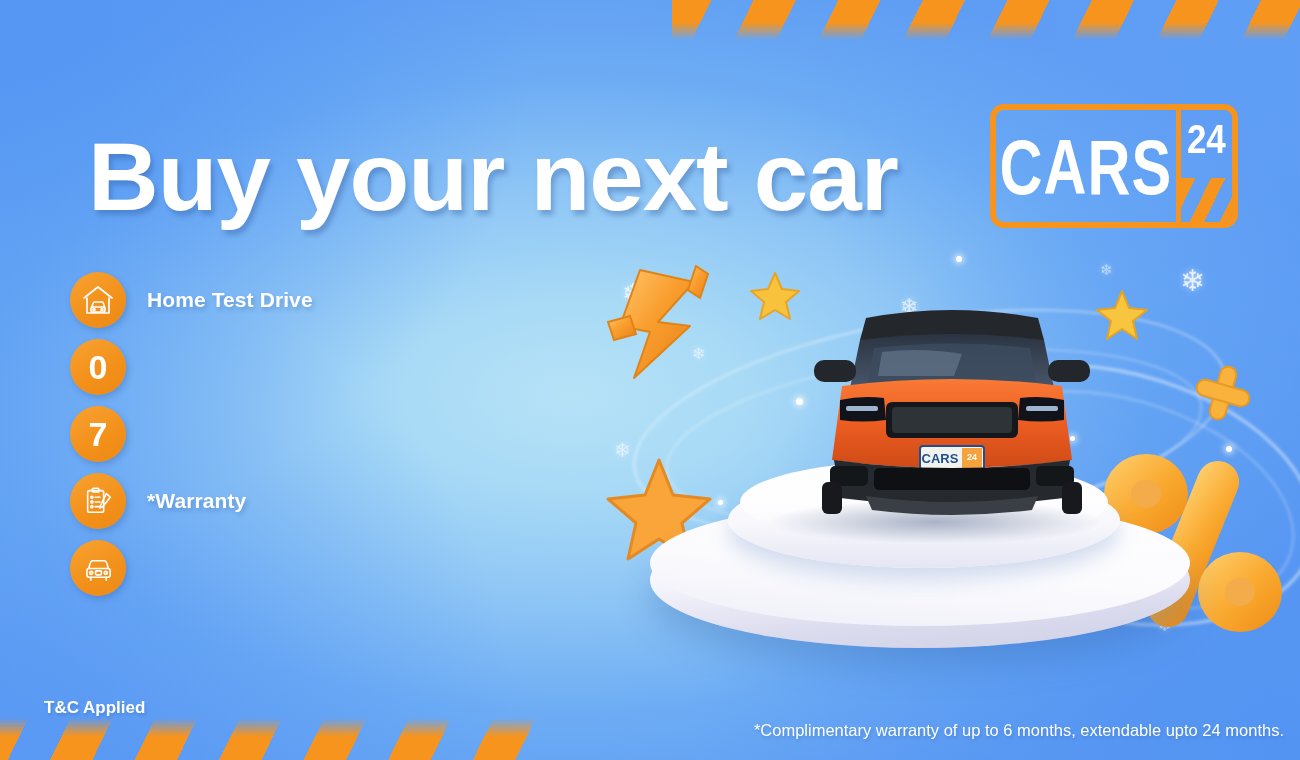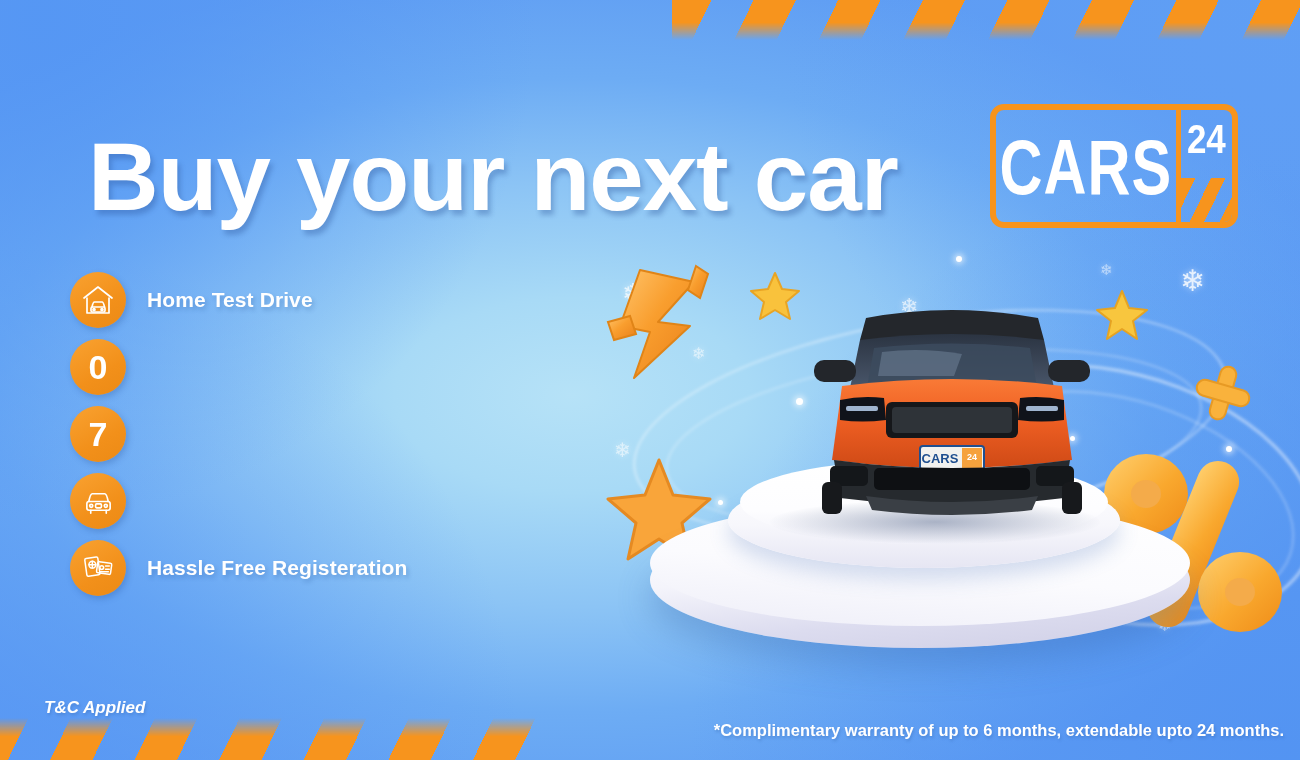--- a/index.html
+++ b/index.html
@@ -122,25 +122,24 @@
     font-size:21px; font-weight:700; color:#ffffff;
     letter-spacing:.1px; white-space:nowrap;
     text-shadow:2px 3px 4px rgba(40,85,155,.30);
   }
 
   
   .tnc {
     position:absolute; left:44px; bottom:42px;
     font-size:17px; font-weight:700; color:#ffffff;
     text-shadow:1px 2px 3px rgba(40,85,155,.30);
-    font-style:italic;
   }
   .disclaimer {
     position:absolute; right:16px; bottom:20px;
-    font-size:16.5px; font-weight:700; color:#ffffff;
+    font-size:16.5px; font-weight:400; color:#ffffff;
     text-shadow:1px 2px 3px rgba(40,85,155,.30);
     white-space:nowrap;
   }
 
   
   .scene { position:absolute; left:600px; top:250px; width:700px; height:430px; }
 
   
   .swirl { position:absolute; border-radius:50%; border:2px solid rgba(255,255,255,.55);
            filter:blur(1.4px); pointer-events:none; }
@@ -384,47 +383,50 @@
         <span class="feature-num">0</span>
       </span>
     </div>
 
     <div class="feature">
       <span class="feature-icon">
         <span class="feature-num">7</span>
       </span>
     </div>
 
+    <div class="feature">
+      <span class="feature-icon">
+        <svg viewBox="0 0 34 34" width="32" height="32" fill="none" stroke="#ffffff" stroke-width="1.7" stroke-linejoin="round" stroke-linecap="round">
+          <rect x="6" y="6" width="17" height="23" rx="2"></rect>
+          <rect x="11" y="3.5" width="7" height="4" rx="1.2"></rect>
+          <circle cx="10.5" cy="13" r="1.1"></circle>
+            <path d="M14 13 H19"></path>
+          <circle cx="10.5" cy="18" r="1.1"></circle>
+            <path d="M14 18 H19"></path>
+          <circle cx="10.5" cy="23" r="1.1"></circle>
+            <path d="M14 23 H19"></path>
+          <path d="M26 9 L30 13 L22 23 L19 24.5 L20 21 Z"></path>
+        </svg>
+      </span>
+      <span class="feature-label">*Warranty</span>
+    </div>
 
     <div class="feature">
       <span class="feature-icon">
         <svg viewBox="0 0 34 34" width="33" height="33" fill="none" stroke="#ffffff" stroke-width="1.7" stroke-linejoin="round" stroke-linecap="round">
           <path d="M7 17 q1.6 -8 3.6 -8 H23.4 q2 0 3.6 8"></path>
           <rect x="5" y="17" width="24" height="9" rx="2.2"></rect>
           <circle cx="9.5" cy="21.5" r="1.6"></circle>
             <circle cx="24.5" cy="21.5" r="1.6"></circle>
           <rect x="14" y="19.5" width="6" height="4" rx="1"></rect>
           <path d="M9 26 V29"></path>
             <path d="M25 26 V29"></path>
         </svg>
       </span>
     </div>
 
-    <div class="feature">
-      <span class="feature-icon">
-        <svg viewBox="0 0 34 34" width="32" height="32" fill="none" stroke="#ffffff" stroke-width="1.6" stroke-linejoin="round" stroke-linecap="round">
-          <rect x="4" y="6" width="14" height="19" rx="1.6" transform="rotate(-8 11 15.5)"></rect>
-          <circle cx="11" cy="13.5" r="3.6"></circle>
-          <path d="M7.4 13.5 H14.6 M11 9.9 V17.1"></path>
-          <rect x="16" y="11" width="15" height="12" rx="1.6" transform="rotate(8 23.5 17)"></rect>
-          <circle cx="21" cy="16.6" r="2"></circle>
-          <path d="M25 15 H29 M25 18.4 H29 M19 21 H28"></path>
-        </svg>
-      </span>
-      <span class="feature-label">Hassle Free Registeration</span>
-    </div>
 
   </div>
 
   <div class="tnc">T&amp;C Applied</div>
   <div class="disclaimer">*Complimentary warranty of up to 6 months, extendable upto 24 months.</div>
 
 </div>
 
 </body></html>

